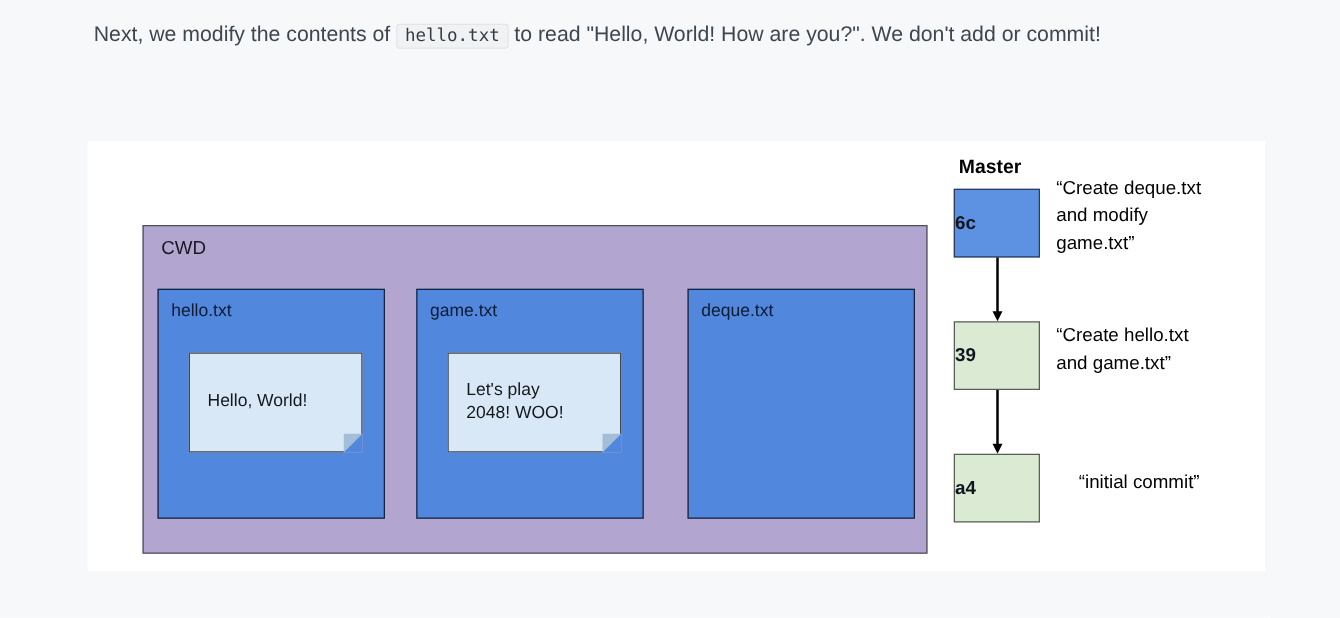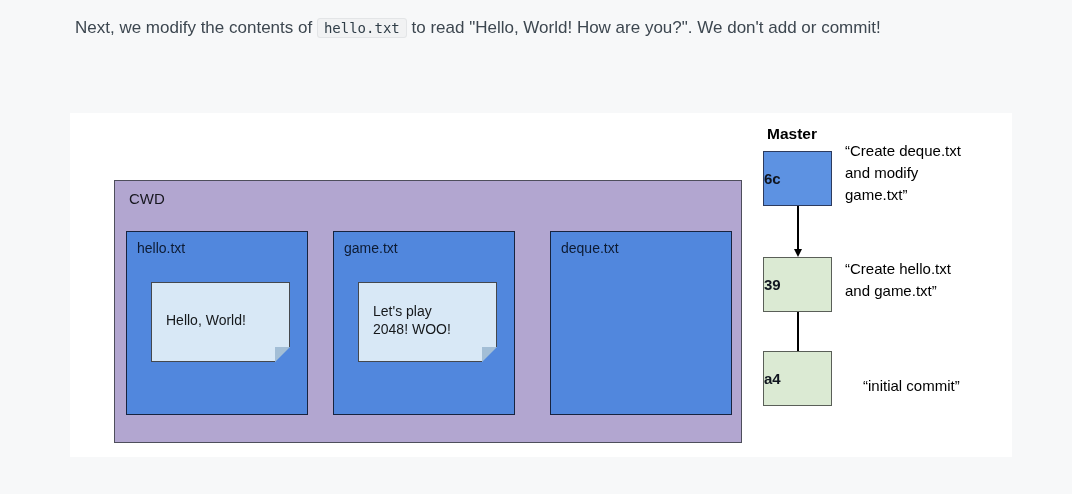--- a/index.html
+++ b/index.html
@@ -67,21 +67,21 @@
   .branch-label {
     position:absolute; left:697px; top:12px;
     font-size:15.5px; font-weight:bold; color:#000;
   }
   .commit-box {
     position:absolute; left:693px; width:69px; height:55px;
     display:flex; align-items:center; 
   }
   .commit-box.c0 { top:38px;  background:#5d92e2; border:1.5px solid #2d3b5e; }
   .commit-box.c1 { top:144px; background:#dbead3; border:1.5px solid #5a5f58; }
-  .commit-box.c2 { top:238px; background:#dbead3; border:1.5px solid #5a5f58; }
+  .commit-box.c2 { top:250px; background:#dbead3; border:1.5px solid #5a5f58; }
   .hash { font-size:15px; font-weight:bold; color:#10151f; }
 
   .commit-arrow {
     position:absolute; left:720px; width:15px; height:51px;
   }
   .commit-arrow.a0 { top:93px; }
   .commit-arrow.a1 { top:199px; }
   .commit-arrow .shaft {
     position:absolute; left:7px; top:0; width:1.5px; height:44px; background:#000;
   }

